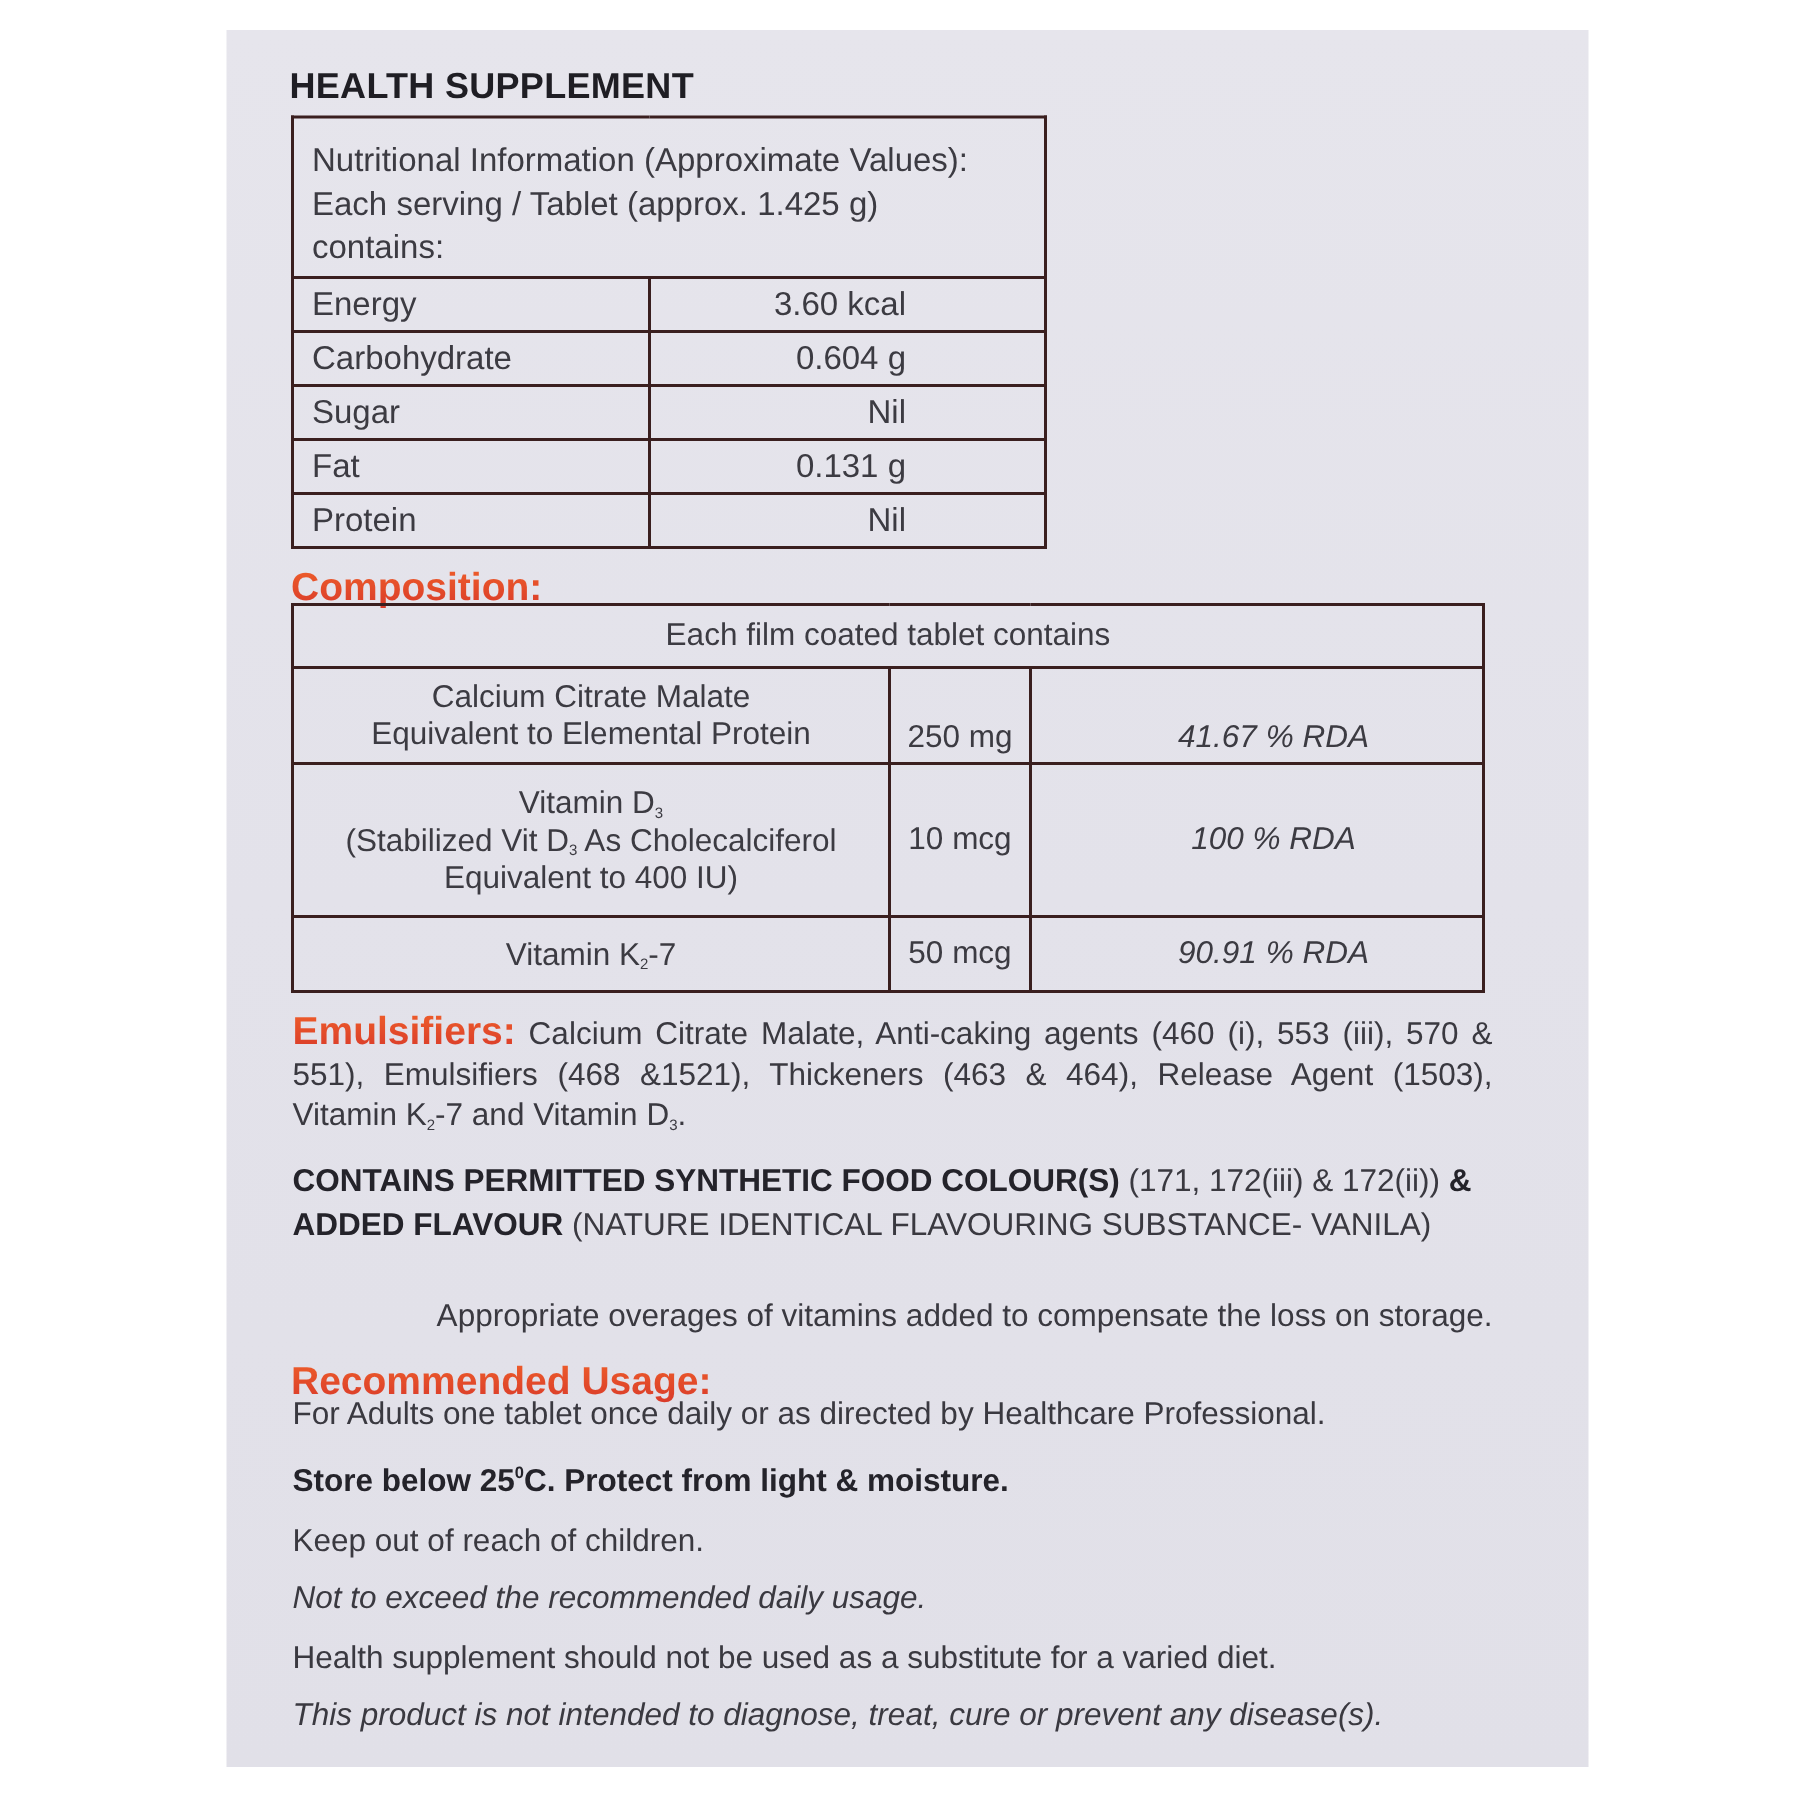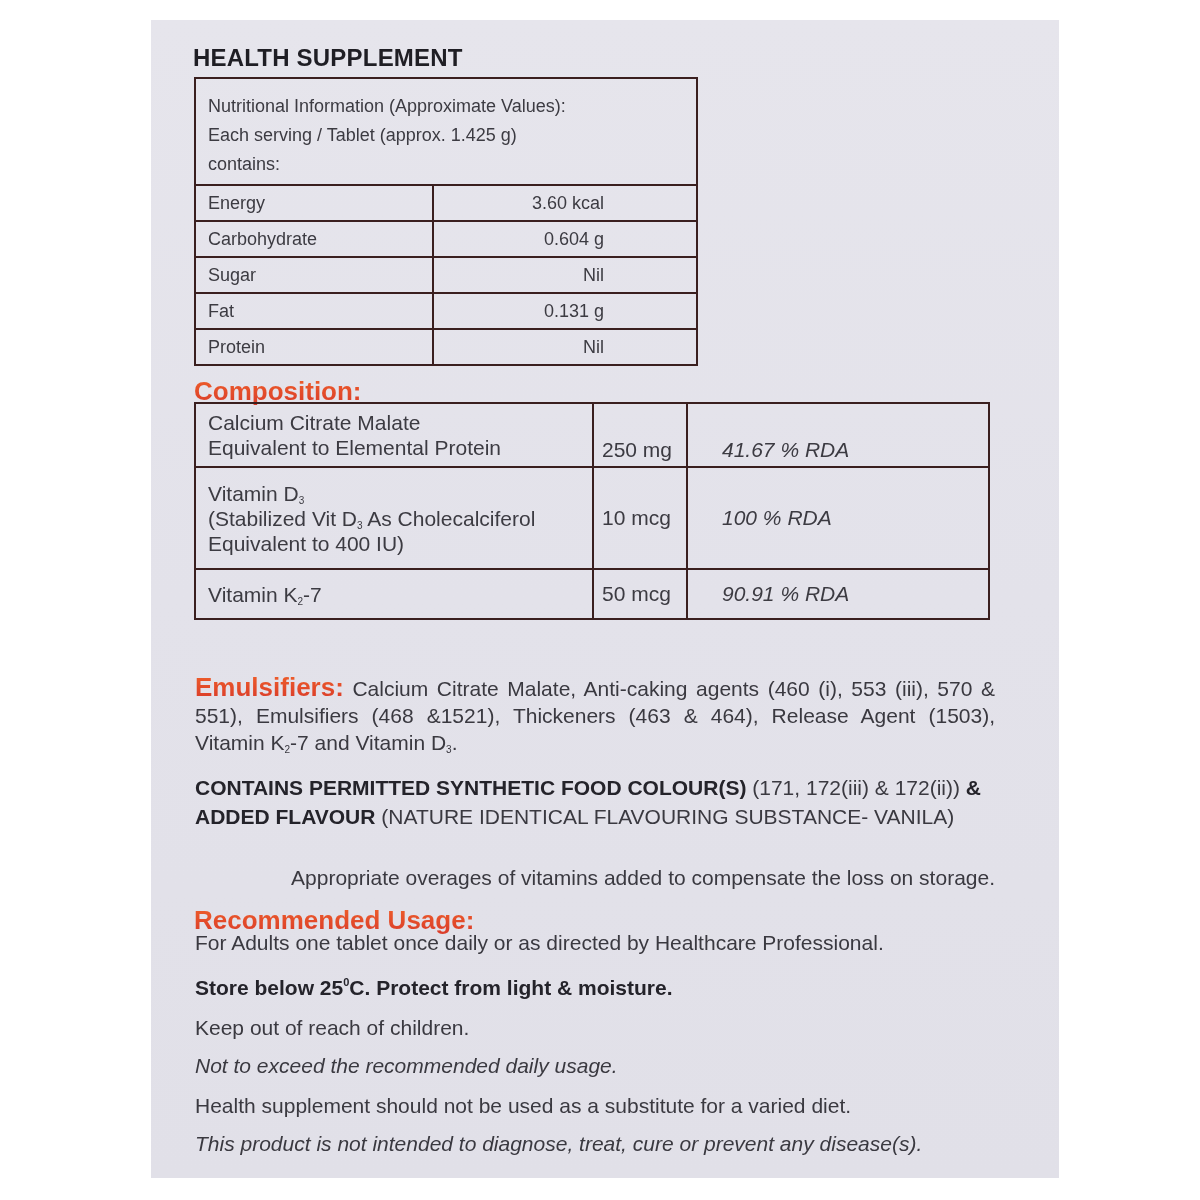--- a/index.html
+++ b/index.html
@@ -31,21 +31,21 @@
       letter-spacing: 0.2px;
     }
 
     
     .nutri {
       left: 43px;
       top: 57px;
       width: 504px;
       border: 2px solid #3a1f1f;
       border-collapse: collapse;
-      font-size: 18px;
+      font-size: 22px;
       color: #3c3b42;
     }
     .nutri td {
       border: 2px solid #3a1f1f;
       padding: 0 10px;
       height: 34px;
       line-height: 34px;
     }
     .nutri td.head {
       padding: 13px 12px 5px 12px;
@@ -72,20 +72,21 @@
       width: 796px;
       border-collapse: collapse;
       border: 2px solid #3a1f1f;
       font-size: 21px;
       color: #3c3b42;
     }
     .comp td {
       border: 2px solid #3a1f1f;
       padding: 0 12px;
       vertical-align: middle;
+      text-align: center;
     }
     .comp td.caption {
       text-align: center;
       height: 40px;
       line-height: 40px;
     }
     .comp td.name { width: 372px; line-height: 25px; padding-top: 4px; padding-bottom: 4px; }
     .comp td.amt { width: 76px; padding: 0 8px; white-space: nowrap; }
     .comp td.rda { padding-left: 34px; white-space: nowrap; font-style: italic; }
     .comp tr.r1 td { height: 54px; }
@@ -145,20 +146,23 @@
       <td class="label">Protein</td>
       <td class="val">Nil</td>
     </tr>
   </tbody>
     </table>
 
   <div class="abs sect-head" style="left:43px; top:356px;">Composition:</div>
 
   <table class="abs comp">
     <tbody>
+        <tr>
+      <td class="caption" colspan="3">Each film coated tablet contains</td>
+    </tr>
     <tr class="r1">
       <td class="name">
         <div>Calcium Citrate Malate</div>
         <div>Equivalent to Elemental Protein</div>
       </td>
       <td class="amt">250 mg</td>
       <td class="rda">41.67 % RDA</td>
     </tr>
     <tr class="r2">
       <td class="name">

